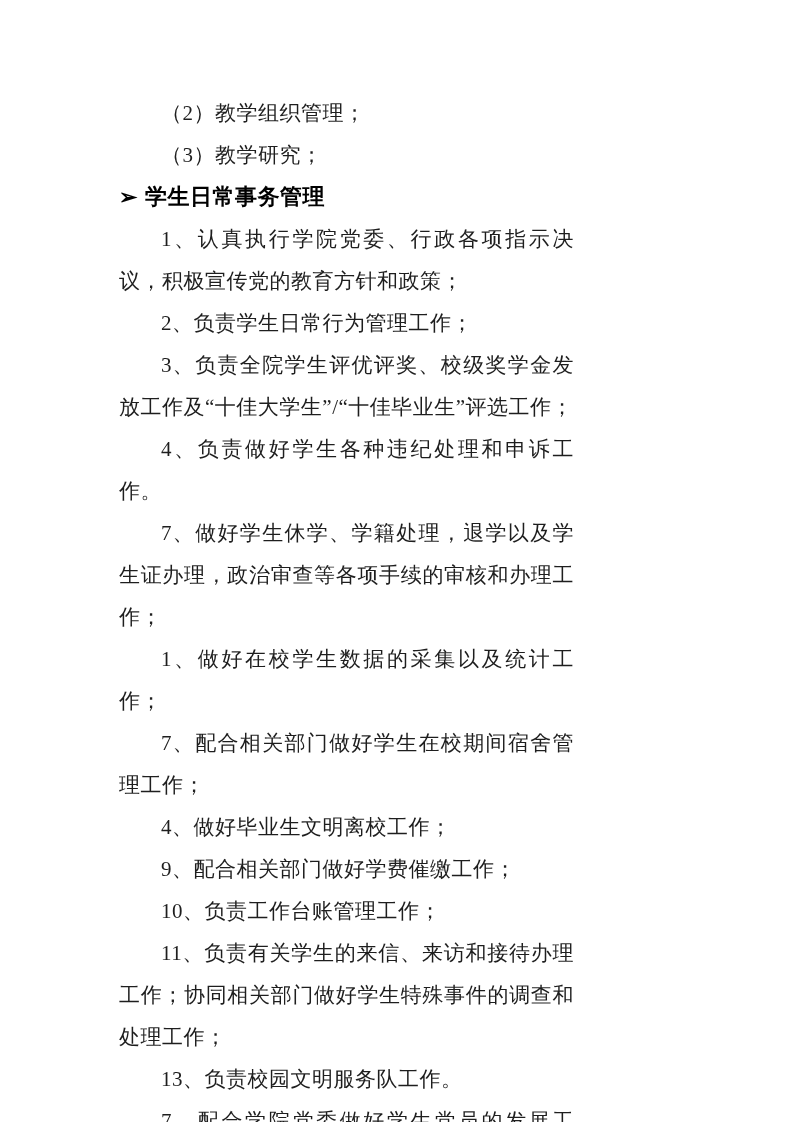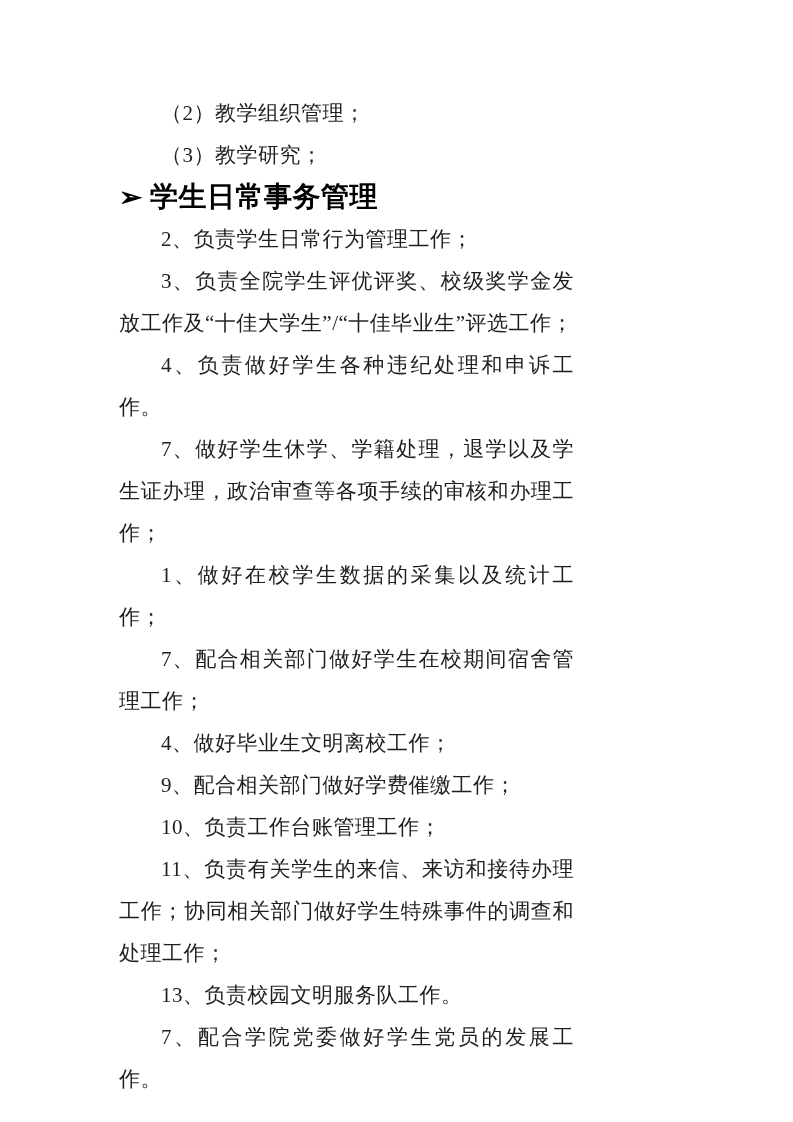--- a/index.html
+++ b/index.html
@@ -24,21 +24,21 @@
     line-height: 42px;
     text-align: justify;
     text-indent: 2em;
     letter-spacing: 0.5px;
     color: #1e1e1e;
   }
   .heading {
     margin: 0;
     font-family: Liberation Sans, sans-serif;
     font-weight: 700;
-    font-size: 28px;
+    font-size: 22px;
     line-height: 42px;
     text-indent: 0;
     letter-spacing: 0.5px;
     color: #000000;
     white-space: nowrap;
   }
   .heading .bullet {
     display: inline-block;
     margin-right: 7px;
     font-weight: 700;
@@ -50,20 +50,21 @@
 
 <div class="page">
 
   <p class="para">（2）教学组织管理；</p>
   <p class="para">（3）教学研究；</p>
 
   <p class="heading">
     <span class="bullet">➢</span><span>学生日常事务管理</span>
   </p>
 
+  <p class="para">1、认真执行学院党委、行政各项指示决议，积极宣传党的教育方针和政策；</p>
   <p class="para">2、负责学生日常行为管理工作；</p>
   <p class="para">3、负责全院学生评优评奖、校级奖学金发放工作及“十佳大学生”/“十佳毕业生”评选工作；</p>
   <p class="para">4、负责做好学生各种违纪处理和申诉工作。</p>
   <p class="para">7、做好学生休学、学籍处理，退学以及学生证办理，政治审查等各项手续的审核和办理工作；</p>
   <p class="para">1、做好在校学生数据的采集以及统计工作；</p>
   <p class="para">7、配合相关部门做好学生在校期间宿舍管理工作；</p>
   <p class="para">4、做好毕业生文明离校工作；</p>
   <p class="para">9、配合相关部门做好学费催缴工作；</p>
   <p class="para">10、负责工作台账管理工作；</p>
   <p class="para">11、负责有关学生的来信、来访和接待办理工作；协同相关部门做好学生特殊事件的调查和处理工作；</p>

